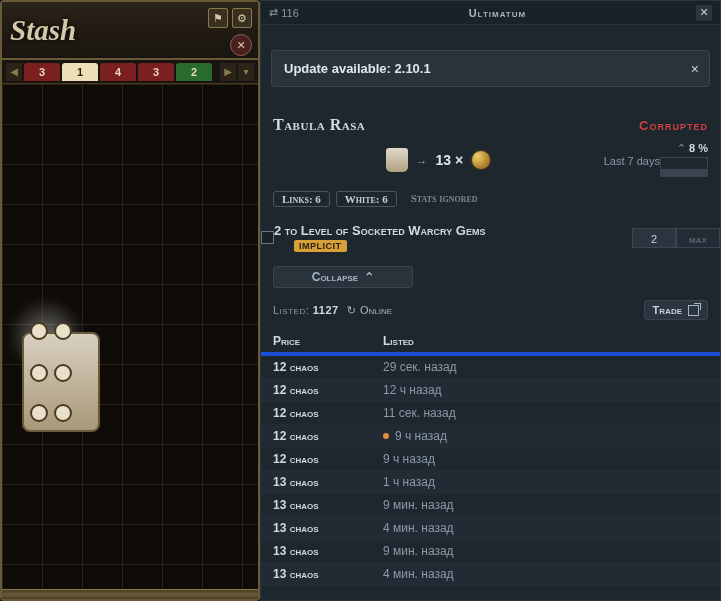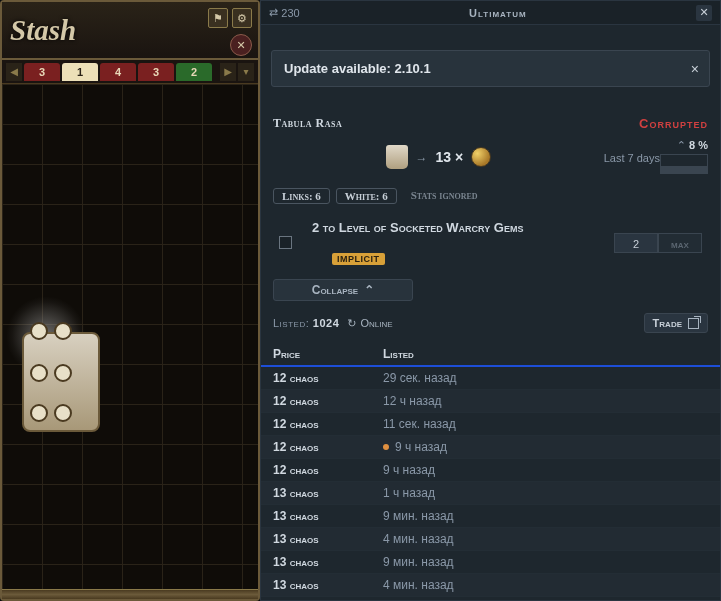--- a/index.html
+++ b/index.html
@@ -206,21 +206,21 @@
   cursor: pointer;
 }
 .item-header {
   display: flex;
   align-items: center;
   padding: 4px 12px 0 12px;
 }
 .item-name {
   font-family: Georgia, serif;
   font-variant: small-caps;
-  font-size: 12px;
+  font-size: 16px;
   font-weight: bold;
   letter-spacing: 0.5px;
   color: #d0d8e0;
 }
 .corrupted {
   margin-left: auto;
   font-variant: small-caps;
   font-weight: bold;
   letter-spacing: 1px;
   color: #d04040;
@@ -281,38 +281,38 @@
   font-family: Liberation Serif, serif;
 }
 .pill.ghost {
   border: none;
   color: #7a8590;
   cursor: default;
 }
 .mod-row {
   display: flex;
   align-items: center;
-  padding: 6px 18px;
-  gap: 20px;
+  padding: 6px 0;
+  gap: 0;
 }
 .chk {
   width: 13px; height: 13px;
   border: 1px solid #6a7580;
   background: #1a2228;
   cursor: pointer;
 }
 .mod-text {
   font-variant: small-caps;
   font-weight: bold;
   font-size: 13px;
   color: #d0d8e0;
 }
 .implicit-badge {
   margin-left: 20px;
-  margin-top: 18px;
+  margin-top: 2px;
   background: #d8a038;
   color: #2a2010;
   font-size: 9px;
   font-weight: bold;
   padding: 1px 5px;
   border-radius: 2px;
   letter-spacing: 0.5px;
   display: inline-block;
 }
 .mod-right {
@@ -399,21 +399,21 @@
   border-top: 1px solid #a8b4c0;
   border-right: 1px solid #a8b4c0;
 }
 .table-head {
   display: flex;
   padding: 6px 12px 4px 12px;
   font-variant: small-caps;
   font-weight: bold;
   font-size: 12px;
   color: #d0d8e0;
-  border-bottom: 2px solid #1d4ed8;
+  border-bottom: 4px solid #1d4ed8;
 }
 .col-price { width: 110px; }
 .list-body {
   flex: 1;
   overflow-y: auto;
 }
 .list-row {
   display: flex;
   padding: 4px 12px;
   border-bottom: 1px solid #232d35;
@@ -477,21 +477,21 @@
           <div class="socket s6"></div>
       </div>
     </div>
   </div>
   <div class="bottom-border"></div>
 </div>
 
 <div class="right-pane">
   <div class="titlebar">
     <span>⇄</span>&nbsp;
-    <span>230</span>
+    <span>116</span>
     <span class="title">Ultimatum</span>
     <div class="close">✕</div>
   </div>
 
   <div class="update-banner">
     <div class="ut">Update available: 2.10.1</div>
     <div class="uc">×</div>
   </div>
 
   <div class="item-header">
@@ -532,21 +532,21 @@
     </div>
   </div>
 
   <div class="collapse-bar">
     <span>Collapse</span>
     <span>⌃</span>
   </div>
 
   <div class="match-row">
     <span class="matched">
-      <span>Listed:</span> <b>1024</b>
+      <span>Listed:</span> <b>1127</b>
     </span>
     <span class="online-btn">
       <span>↻</span>
       <span>Online</span>
     </span>
     <div class="trade-btn">
       <span>Trade</span>
       <span class="ext-icon"></span>
     </div>
   </div>

